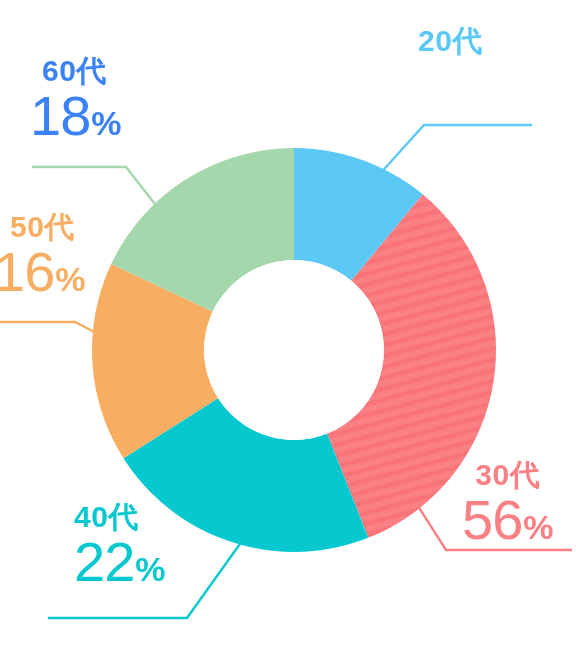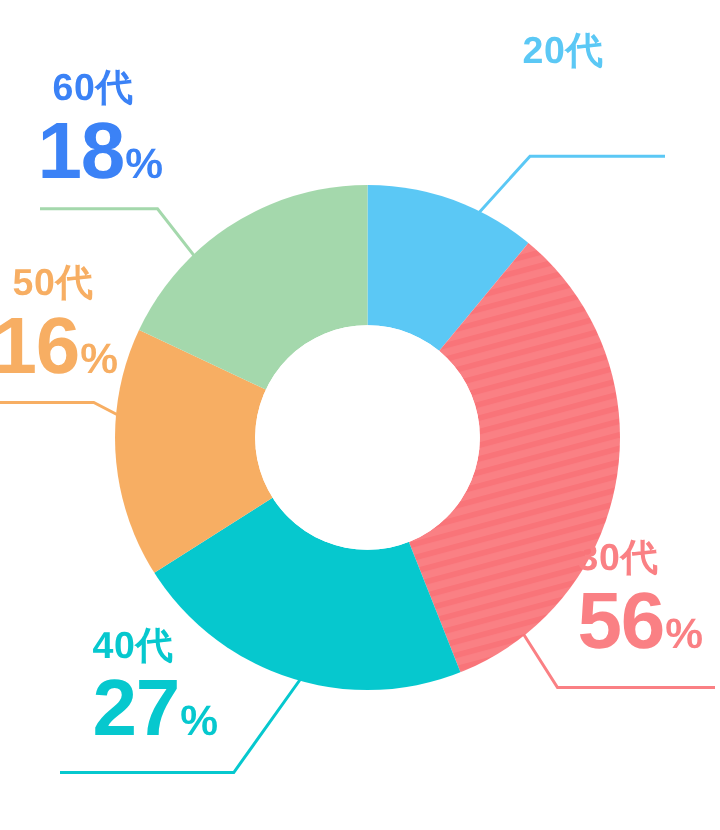--- a/index.html
+++ b/index.html
@@ -45,37 +45,37 @@
     font-weight: 700;
     letter-spacing: 0.5px;
     line-height: 1;
     margin-bottom: 2px;
   }
   .callout .pctwrap {
     display: block;
     line-height: 1;
   }
   .callout .pct {
-    font-size: 64px;
-    font-weight: 700;
+    font-size: 56px;
+    font-weight: 400;
     letter-spacing: -1px;
     line-height: 1;
   }
   .callout .sign {
     font-size: 34px;
     font-weight: 700;
     line-height: 1;
     margin-left: 1px;
   }
 
   .callout.align-left  { text-align: left;  }
 
   
   #callout-20 { left: 418px; top:  26px; }
-  #callout-30 { left: 462px; top: 432px; }
+  #callout-30 { left: 462px; top: 460px; text-align: center; }
   #callout-40 { left:  74px; top: 502px; }
   #callout-50 { left:  -6px; top: 212px; }
   #callout-60 { left:  30px; top:  56px; }
 </style>
 </head>
 <body>
 
 <div id="chart-stage">
 
   <svg id="donut-svg" viewBox="0 0 576 664" aria-hidden="true">
@@ -123,21 +123,21 @@
   <div class="callout align-left" id="callout-30" style="color:#FA8084">
     <span class="age">30代</span>
     <span class="pctwrap">
       <span class="pct">56</span><span class="sign">%</span>
     </span>
   </div>
 
   <div class="callout align-left" id="callout-40" style="color:#06C8CE">
     <span class="age">40代</span>
     <span class="pctwrap">
-      <span class="pct">27</span><span class="sign">%</span>
+      <span class="pct">22</span><span class="sign">%</span>
     </span>
   </div>
 
   <div class="callout align-left" id="callout-50" style="color:#F7AE63">
     <span class="age" style="margin-left:16px">50代</span>
     <span class="pctwrap">
       <span class="pct">16</span><span class="sign">%</span>
     </span>
   </div>
 

